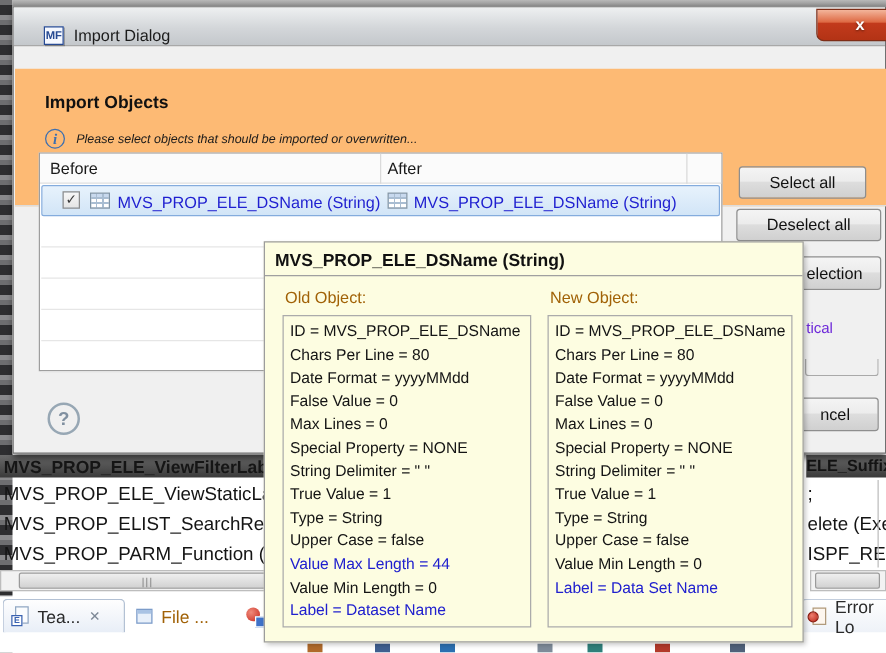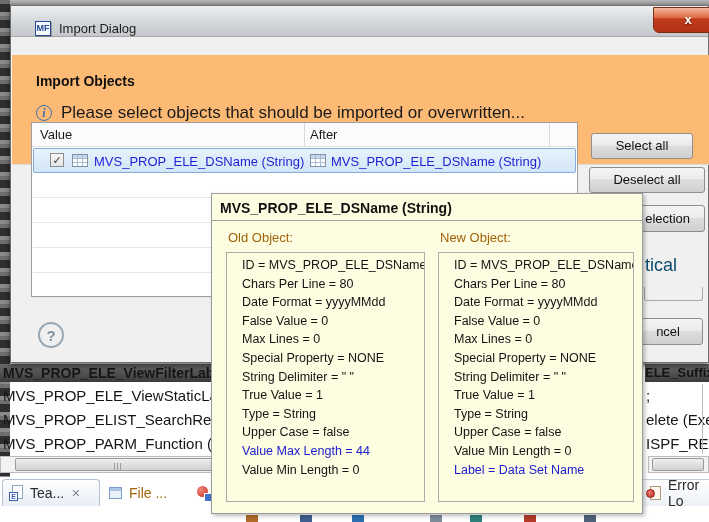--- a/index.html
+++ b/index.html
@@ -77,21 +77,21 @@
     border:1px solid #7e2d17; border-radius:0 0 6px 6px; color:#ffffff; font-weight:bold;
     font-size:13px; text-align:center; line-height:24px; text-shadow:0 1px 2px rgba(0,0,0,.5); cursor:pointer; }
 
   .dlg-header { position:absolute; left:1px; top:29px; width:697px; height:110px; background:#fdba74;
     border-bottom:1px solid #dcdcdc;margin-top:20px; }
   .dlg-heading { position:absolute; left:24px; top:18px; font-size:14px; font-weight:bold; color:#111111; }
   .info-row { position:absolute; left:24px; top:48px; display:flex; align-items:center; gap:9px; }
   .info-icon { width:16px; height:16px; border-radius:50%; border:1px solid #3d6fb0; color:#3d6fb0;
     font-family:"Liberation Serif", serif; font-style:italic; font-weight:bold; font-size:12px;
     text-align:center; line-height:14px; flex:0 0 16px; }
-  .info-text { font-size:17px; color:#1a1a1a; }
+  .info-text { font-size:10px; color:#1a1a1a;font-style:italic; }
 
   .obj-table { position:absolute; left:20px; top:116px; width:547px; height:175px;
     background:#ffffff; border:1px solid #9e9e9e; }
   .tbl-header { position:absolute; left:0; top:0; width:100%; height:24px; background:#fbfbfb;
     border-bottom:1px solid #e0e0e0; }
   .col-label { position:absolute; top:4px; font-size:13px; color:#1a1a1a; }
   .col-before { left:8px; } .col-after { left:278px; }
   .col-sep { position:absolute; top:0; width:1px; height:24px; background:#dadada; }
   .sep1 { left:272px; } .sep2 { left:517px; }
 
@@ -111,38 +111,38 @@
   .rt-before { left:60px; } .rt-after { left:297px; }
 
   .empty-row { position:absolute; left:1px; width:544px; height:25px; border-bottom:1px solid #e6e6e6; }
 
   .win-btn { position:absolute; background:linear-gradient(#f4f4f4,#ececec 45%,#dddddd 50%,#d0d0d0);
     border:1px solid #8e8e8e; border-radius:3px; font-size:13px; color:#111111; text-align:center;
     cursor:pointer; }
   .btn-select-all { left:580px; top:127px; width:102px; height:26px; line-height:24px; }
   .btn-deselect-all { left:578px; top:161px; width:116px; height:26px; line-height:24px; }
   .btn-invert { left:578px; top:199px; width:116px; height:27px; line-height:25px; text-align:right; padding-right:14px; }
-  .lbl-identical { position:absolute; left:634px; top:249px; font-size:18px; color:#0c4a6e; cursor:pointer; }
+  .lbl-identical { position:absolute; left:634px; top:249px; font-size:12px; color:#6d28d9; cursor:pointer; }
   .hidden-btn-edge { position:absolute; left:633px; top:281px; width:59px; height:14px;
     border:1px solid #a9a9a9; border-top:none; border-radius:0 0 3px 3px; }
   .btn-cancel { left:616px; top:312px; width:76px; height:27px; line-height:25px; text-align:right; padding-right:22px; }
 
   .help-btn { position:absolute; left:27px; top:316px; width:26px; height:26px; border-radius:50%;
     border:2px solid #97a7b4; color:#8090a0; background:#f0f0f0; font-size:15px; font-weight:bold;
     text-align:center; line-height:23px; cursor:pointer; }
 
   
   .tooltip { position:absolute; left:211px; top:193px; width:432px; height:321px;
     background:#fdfde1; border:1px solid #9c9c9c; box-shadow:2px 2px 4px rgba(0,0,0,.25); }
   .tt-title { padding:6px 8px 4px 8px; font-size:14px; font-weight:bold; color:#111111;
     border-bottom:1px solid #a0a0a0; white-space:nowrap; overflow:hidden; }
   .tt-col-label { position:absolute; top:36px; font-size:13px; color:#a16207; }
   .lbl-old { left:16px; } .lbl-new { left:228px; }
   .tt-box { position:absolute; top:58px; height:250px; border:1px solid #ababab; background:#fdfde1;
-    padding:3px 15px; overflow:hidden; }
+    padding:3px 5px; overflow:hidden; }
   .box-old { left:14px; width:199px; }
   .box-new { left:226px; width:196px; }
   .prop-line { font-size:12.5px; line-height:18.6px; color:#141414; white-space:nowrap; }
   .prop-line.hl { color:#2020ce; font-weight:normal; }
 </style>
 </head>
 <body>
 
 <div id="stage">
 
@@ -220,21 +220,21 @@
     <div class="dlg-header">
       <div class="dlg-heading">Import Objects</div>
       <div class="info-row">
         <span class="info-icon">i</span>
         <span class="info-text">Please select objects that should be imported or overwritten...</span>
       </div>
     </div>
 
     <div class="obj-table">
       <div class="tbl-header">
-        <span class="col-label col-before">Value</span>
+        <span class="col-label col-before">Before</span>
         <span class="col-label col-after">After</span>
         <span class="col-sep sep1"></span>
         <span class="col-sep sep2"></span>
       </div>
       <div class="sel-row">
         <span class="chk">✓</span>
         <span class="grid-icon gi-before"></span>
         <span class="row-text rt-before">MVS_PROP_ELE_DSName (String)</span>
         <span class="grid-icon gi-after"></span>
         <span class="row-text rt-after">MVS_PROP_ELE_DSName (String)</span>
@@ -266,20 +266,21 @@
         <div class="prop-line">Date Format = yyyyMMdd</div>
         <div class="prop-line">False Value = 0</div>
         <div class="prop-line">Max Lines = 0</div>
         <div class="prop-line">Special Property = NONE</div>
         <div class="prop-line">String Delimiter = " "</div>
         <div class="prop-line">True Value = 1</div>
         <div class="prop-line">Type = String</div>
         <div class="prop-line">Upper Case = false</div>
         <div class="prop-line hl">Value Max Length = 44</div>
         <div class="prop-line">Value Min Length = 0</div>
+        <div class="prop-line hl">Label = Dataset Name</div>
       </div>
     <div class="tt-box box-new">
         <div class="prop-line">ID = MVS_PROP_ELE_DSName</div>
         <div class="prop-line">Chars Per Line = 80</div>
         <div class="prop-line">Date Format = yyyyMMdd</div>
         <div class="prop-line">False Value = 0</div>
         <div class="prop-line">Max Lines = 0</div>
         <div class="prop-line">Special Property = NONE</div>
         <div class="prop-line">String Delimiter = " "</div>
         <div class="prop-line">True Value = 1</div>

